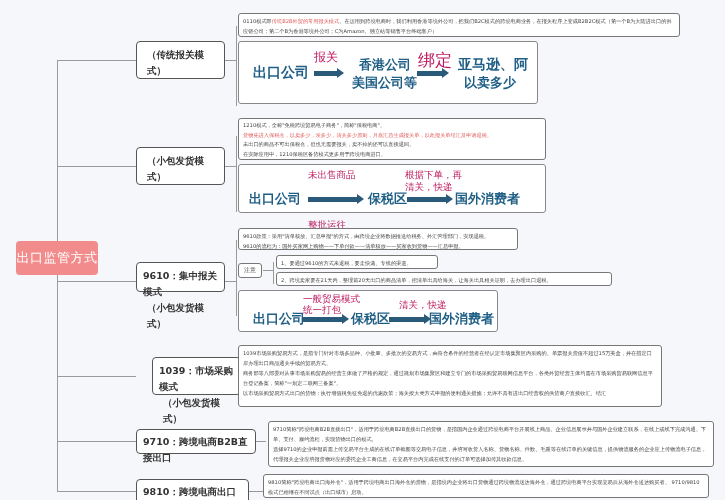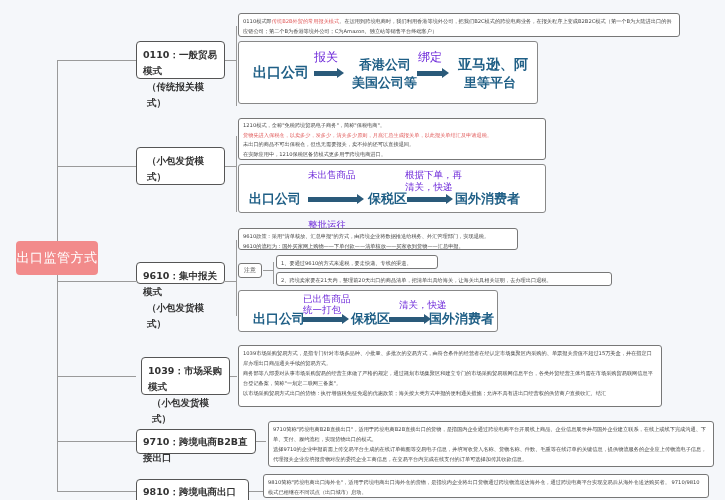--- a/index.html
+++ b/index.html
@@ -20,21 +20,21 @@
   .note {
     position: absolute; background: #fff; border: 1px solid #777; border-radius: 3px;
     font-size: 5.2px; line-height: 10px; color: #444; padding: 2px 4px;
     white-space: normal; overflow: hidden;
   }
   .note .red { color: #e05a5a; }
   .flow {
     position: absolute; background: #fff; border: 1px solid #888; border-radius: 3px;
   }
   .ft { position: absolute; color: #1f5f86; font-weight: bold; white-space: nowrap; }
-  .lab { position: absolute; color: #6d28d9; white-space: nowrap; }
+  .lab { position: absolute; color: #be185d; white-space: nowrap; }
   .arrow { position: absolute; height: 5px; background: #2a5a7a; }
   .arrow::after {
     content: ""; position: absolute; right: -6px; top: -3px;
     border-left: 7px solid #2a5a7a; border-top: 5.5px solid transparent; border-bottom: 5.5px solid transparent;
   }
   .small-tag {
     position: absolute; background: #fff; border: 1px solid #777; border-radius: 3px;
     font-size: 6px; color: #444; padding: 2px 5px;
   }
 </style>
@@ -57,36 +57,35 @@
 <div class="line" style="left:236px;top:240px;width:1px;height:76px;"></div>
 <div class="line" style="left:225px;top:376px;width:12px;height:1px;"></div>
 <div class="line" style="left:256px;top:441px;width:10px;height:1px;"></div>
 <div class="line" style="left:249px;top:491px;width:14px;height:1px;"></div>
 <div class="line" style="left:263px;top:270px;width:10px;height:1px;"></div>
 <div class="line" style="left:273px;top:262px;width:1px;height:22px;"></div>
 
 <div class="root">出口监管方式</div>
 
 <div class="node" style="left:136px;top:41px;width:89px;height:38px;">
-  <div>0110：一般贸易模式</div>
   <div class="l2">（传统报关模式）</div>
 </div>
 <div class="note" style="left:238px;top:13px;width:442px;height:24px;">
   <span>0110模式即</span><span class="red">传统B2B外贸的常用报关模式</span><span>。在运用到跨境电商时，我们利用香港等境外公司，把我们B2C模式的跨境电商业务，在报关程序上变成B2B2C模式（第一个B为大陆进出口的供应链公司；第二个B为香港等境外公司；C为Amazon、独立站等销售平台终端客户）</span>
 </div>
 <div class="flow" style="left:238px;top:41px;width:300px;height:63px;">
   <div class="ft" style="left:14px;top:22px;font-size:14px;">出口公司</div>
   <div class="lab" style="left:75px;top:7px;font-size:12px;">报关</div>
   <div class="arrow" style="left:75px;top:29px;width:24px;"></div>
   <div class="ft" style="left:120px;top:14px;font-size:13px;text-align:center;">香港公司</div>
   <div class="ft" style="left:113px;top:32px;font-size:13px;">美国公司等</div>
-  <div class="lab" style="left:179px;top:7px;font-size:12px;">绑定</div>
+  <div class="lab" style="left:179px;top:7px;font-size:17px;">绑定</div>
   <div class="arrow" style="left:178px;top:29px;width:26px;"></div>
   <div class="ft" style="left:219px;top:14px;font-size:14px;">亚马逊、阿</div>
-  <div class="ft" style="left:225px;top:32px;font-size:13px;">里等平台</div>
+  <div class="ft" style="left:225px;top:32px;font-size:13px;">以卖多少</div>
 </div>
 
 <div class="node" style="left:136px;top:147px;width:89px;height:38px;">
   <div class="l2">（小包发货模式）</div>
 </div>
 <div class="note" style="left:238px;top:118px;width:308px;height:42px;line-height:9.5px;">
   <div>1210模式，全称"免税跨境贸易电子商务"，简称"保税电商"。</div>
   <div class="red">货物先进入保税仓，以卖多少，发多少，清关多少原则，月底汇总生成报关单，以此报关单结汇及申请退税。</div>
   <div>未出口的商品不可出保税仓，但也无需要报关，卖不掉的还可以直接退回。</div>
   <div>在实际应用中，1210保税区备货模式更多用于跨境电商进口。</div>
@@ -96,43 +95,43 @@
   <div class="lab" style="left:69px;top:4px;font-size:9.5px;">未出售商品</div>
   <div class="lab" style="left:69px;top:16px;font-size:9.5px;margin-top:38px;">整批运往</div>
   <div class="arrow" style="left:69px;top:32px;width:50px;"></div>
   <div class="ft" style="left:129px;top:25px;font-size:13px;">保税区</div>
   <div class="lab" style="left:166px;top:4px;font-size:9.5px;">根据下单，再</div>
   <div class="lab" style="left:166px;top:16px;font-size:9.5px;">清关，快递</div>
   <div class="arrow" style="left:168px;top:32px;width:40px;"></div>
   <div class="ft" style="left:216px;top:25px;font-size:13px;">国外消费者</div>
 </div>
 
-<div class="node" style="left:136px;top:262px;width:89px;height:22px;">
+<div class="node" style="left:136px;top:262px;width:89px;height:30px;">
   <div>9610：集中报关模式</div>
   <div class="l2">（小包发货模式）</div>
 </div>
 <div class="note" style="left:238px;top:228px;width:280px;height:22px;">
   <div>9610政策：采用"清单核放、汇总申报"的方式，由跨境企业将数据推送给税务、外汇管理部门，实现退税。</div>
   <div>9610的流程为：国外买家网上购物——下单付款——清单核放——买家收到货物——汇总申报。</div>
 </div>
 <div class="small-tag" style="left:238px;top:263px;">注意</div>
 <div class="note" style="left:276px;top:255px;width:162px;height:14px;">1、要通过9610的方式来退税，要走快递、专线的渠道。</div>
 <div class="note" style="left:276px;top:272px;width:336px;height:14px;">2、跨境卖家要在21天内，整理前20天出口的商品清单，把清单出具给海关，让海关出具相关证明，去办理出口退税。</div>
 <div class="flow" style="left:238px;top:290px;width:260px;height:42px;">
   <div class="ft" style="left:14px;top:19px;font-size:13px;">出口公司</div>
-  <div class="lab" style="left:64px;top:2px;font-size:9.5px;">已出售商品</div>
+  <div class="lab" style="left:64px;top:2px;font-size:9.5px;">一般贸易模式</div>
   <div class="lab" style="left:64px;top:13px;font-size:9.5px;">统一打包</div>
   <div class="arrow" style="left:64px;top:26px;width:40px;"></div>
   <div class="ft" style="left:112px;top:19px;font-size:13px;">保税区</div>
   <div class="lab" style="left:160px;top:8px;font-size:9.5px;">清关，快递</div>
   <div class="arrow" style="left:150px;top:26px;width:36px;"></div>
   <div class="ft" style="left:190px;top:19px;font-size:13px;">国外消费者</div>
 </div>
 
-<div class="node" style="left:141px;top:357px;width:89px;height:38px;">
+<div class="node" style="left:152px;top:357px;width:89px;height:38px;">
   <div>1039：市场采购模式</div>
   <div class="l2">（小包发货模式）</div>
 </div>
 <div class="note" style="left:238px;top:345px;width:424px;height:62px;">
   <div>1039市场采购贸易方式，是指专门针对市场多品种、小批量、多批次的交易方式，由符合条件的经营者在经认定市场集聚区内采购的、单票报关货值不超过15万美金，并在指定口岸办理出口商品通关手续的贸易方式。</div>
   <div>商务部等八部委对从事市场采购贸易的经营主体做了严格的规定，通过规划市场集聚区和建立专门的市场采购贸易联网信息平台，各类外贸经营主体均需在市场采购贸易联网信息平台登记备案，简称"一划定二联网三备案"。</div>
   <div>以市场采购贸易方式出口的货物：执行增值税免征免退的优惠政策；海关按大类方式申报的便利通关措施；允许不具有进出口经营权的供货商户直接收汇、结汇</div>
 </div>
 
 <div class="node" style="left:136px;top:429px;width:120px;height:25px;padding-top:4px;">

